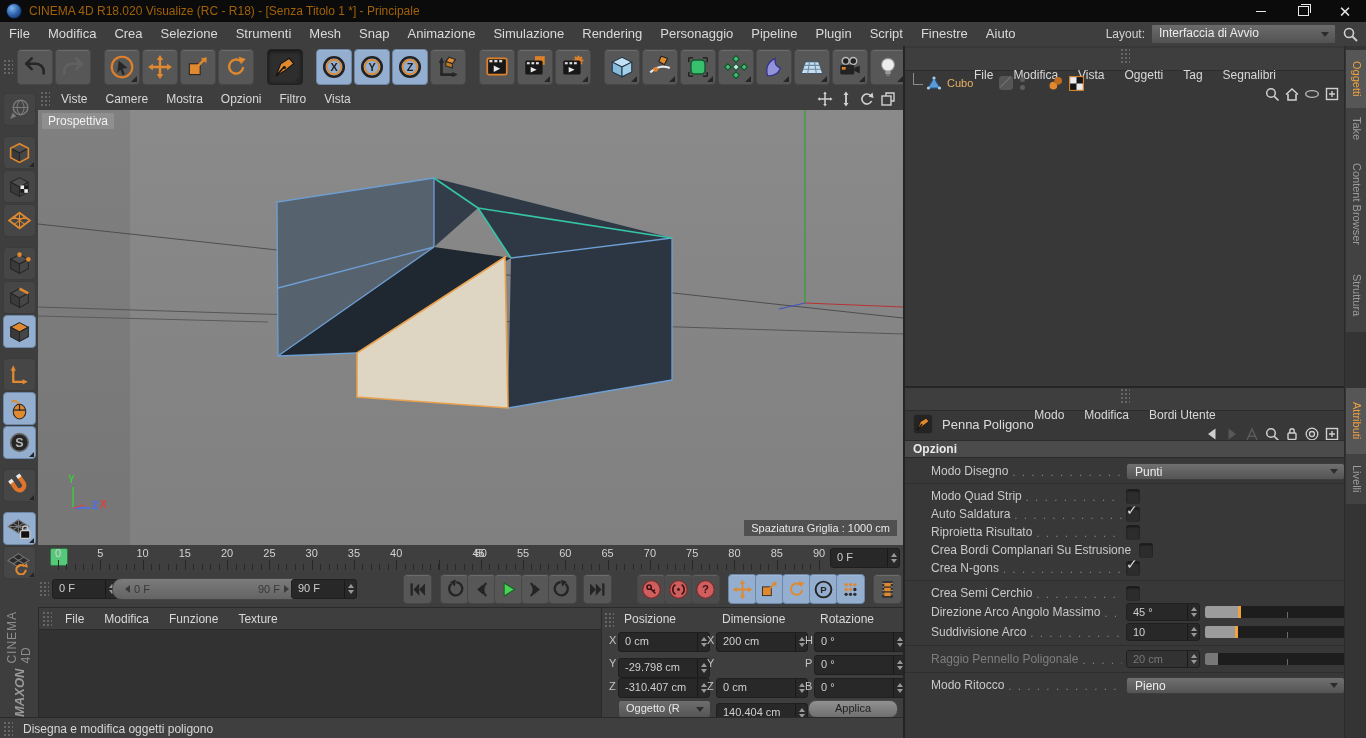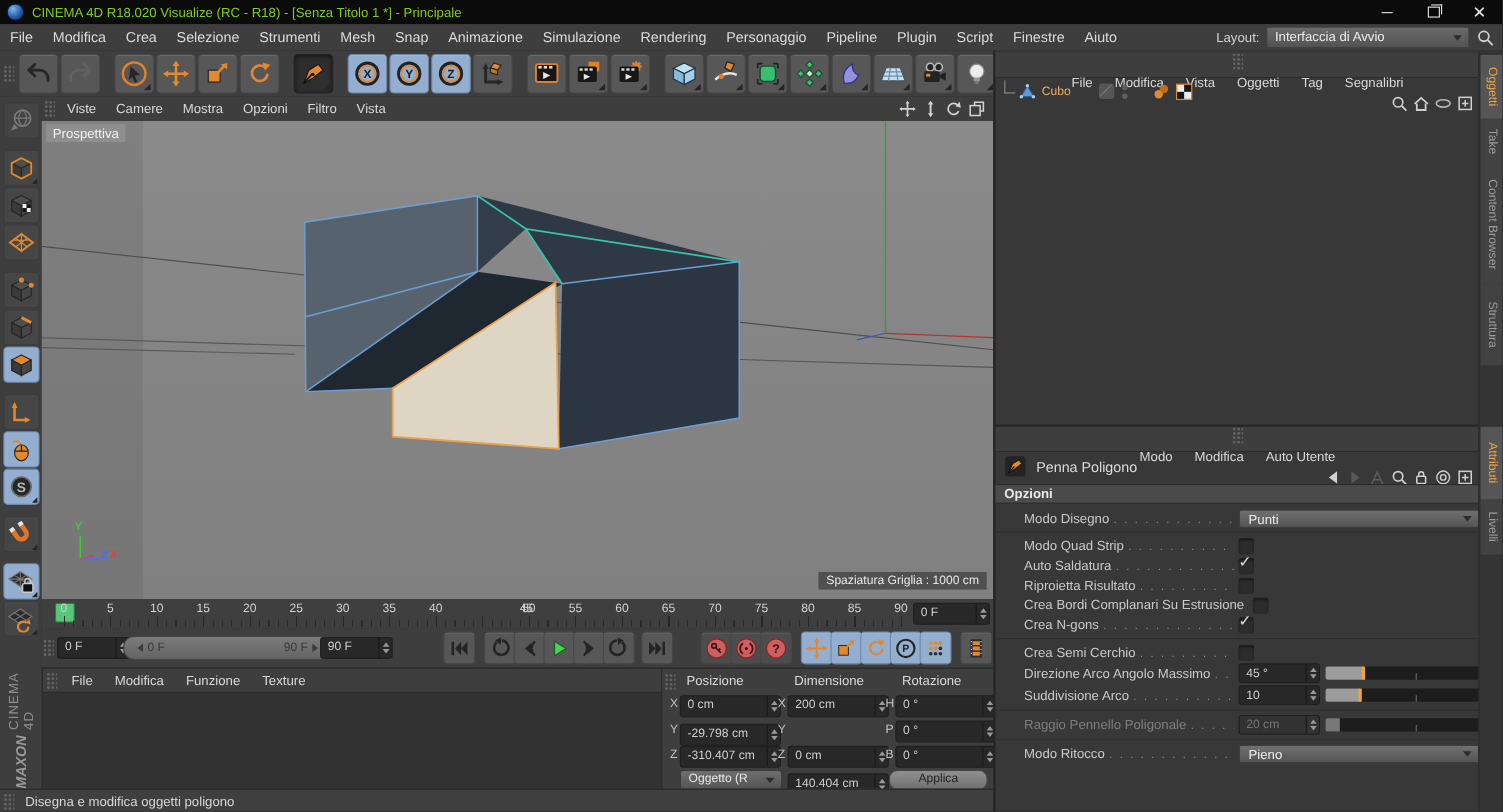--- a/index.html
+++ b/index.html
@@ -3,21 +3,21 @@
 <meta charset="utf-8">
 <style>
   html,body{margin:0;padding:0;background:#222;}
   #app{position:relative;width:1366px;height:738px;background:#383838;overflow:hidden;
        font-family:"Liberation Sans",sans-serif;color:#d6d6d6;-webkit-font-smoothing:antialiased;}
   .grip{width:10px;height:16px;background-image:radial-gradient(#666 1px,transparent 1.3px);background-size:4px 4px;flex:none;}
   
   #titlebar{position:absolute;left:0;top:0;width:1366px;height:22px;background:#0b0b0b;display:flex;align-items:center;}
   #c4d-logo{width:14px;height:14px;border-radius:50%;margin:0 7px 0 6px;
     background:radial-gradient(circle at 35% 30%,#7cb7ec,#2a5da8 55%,#102c55);border:1px solid #0a1d3a;}
-  #win-title{font-size:12px;color:#84cc16;}
+  #win-title{font-size:12px;color:#a16207;}
   #win-controls{margin-left:auto;display:flex;align-items:center;height:100%;}
   .winbtn{width:42px;height:100%;display:flex;align-items:center;justify-content:center;color:#e8e8e8;}
   .win-min{width:10px;height:1px;background:#e8e8e8;}
   .win-res{width:9px;height:8px;border:1px solid #e8e8e8;position:relative;}
   .win-res:before{content:"";position:absolute;left:2px;top:-3px;width:9px;height:8px;border:1px solid #e8e8e8;border-bottom:none;border-left:none;}
   .win-close{font-size:15px;line-height:15px;}
   
   #menubar{position:absolute;left:0;top:22px;width:1366px;height:24px;background:#3e3e3e;border-bottom:1px solid #2a2a2a;display:flex;align-items:center;}
   .menu-item{padding:0 9px;font-size:13px;color:#dadada;line-height:24px;}
   #layout-area{margin-left:auto;display:flex;align-items:center;gap:6px;padding-right:8px;}
@@ -964,21 +964,21 @@
             <rect x="2" y="2" width="6" height="6" fill="#ececec"></rect>
             <rect x="8" y="8" width="6" height="6" fill="#ececec"></rect>
           </svg>
       </span>
     </div>
 
     <div id="am-divider"></div>
 
     <div class="pm-bar" style="top:342px">
       <div class="grip" style="margin:0 2px"></div>
-      <span id="am-menus"><span class="pm-item">Modo</span><span class="pm-item">Modifica</span><span class="pm-item">Auto Utente</span></span>
+      <span id="am-menus"><span class="pm-item">Modo</span><span class="pm-item">Modifica</span><span class="pm-item">Bordi Utente</span></span>
       <div class="pm-icons">
         <span>
             <svg viewBox="0 0 16 16">
               <polygon points="11.5,2.5 4,8 11.5,13.5" fill="#cfcfcf"></polygon>
             </svg>
           </span>
         <span>
             <svg viewBox="0 0 16 16">
               <polygon points="4.5,2.5 12,8 4.5,13.5" fill="#585858"></polygon>
             </svg>

